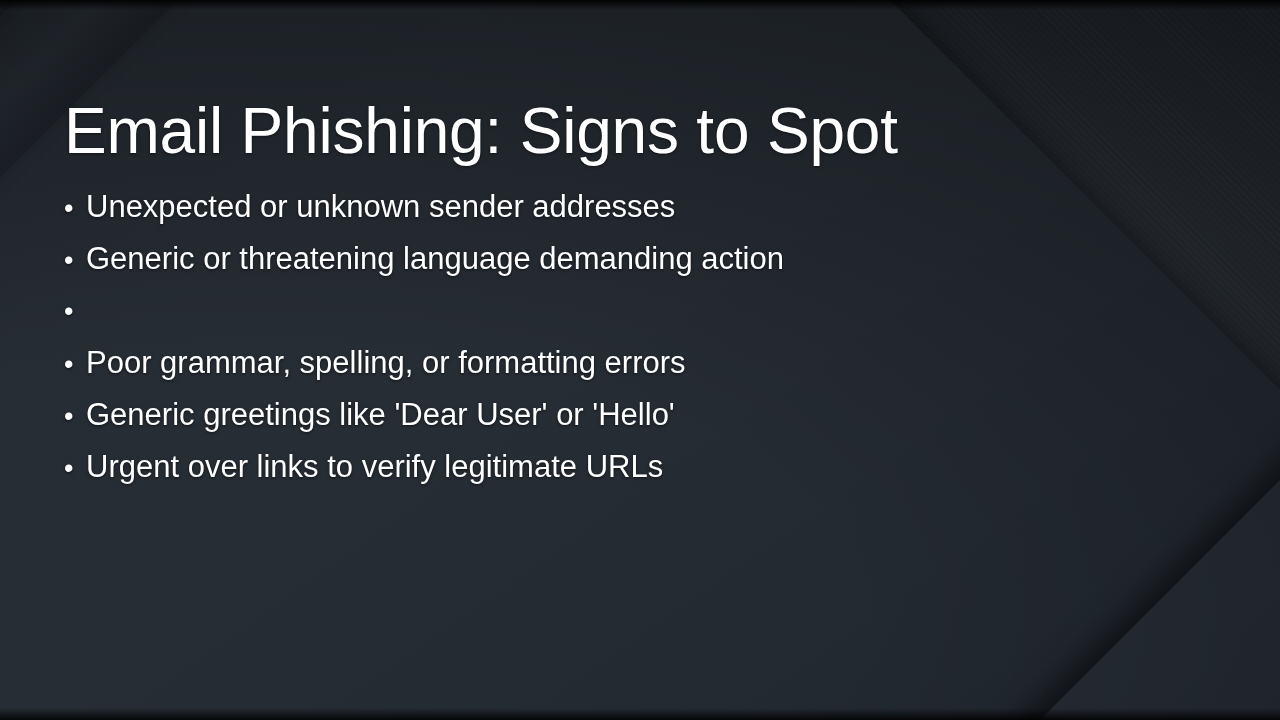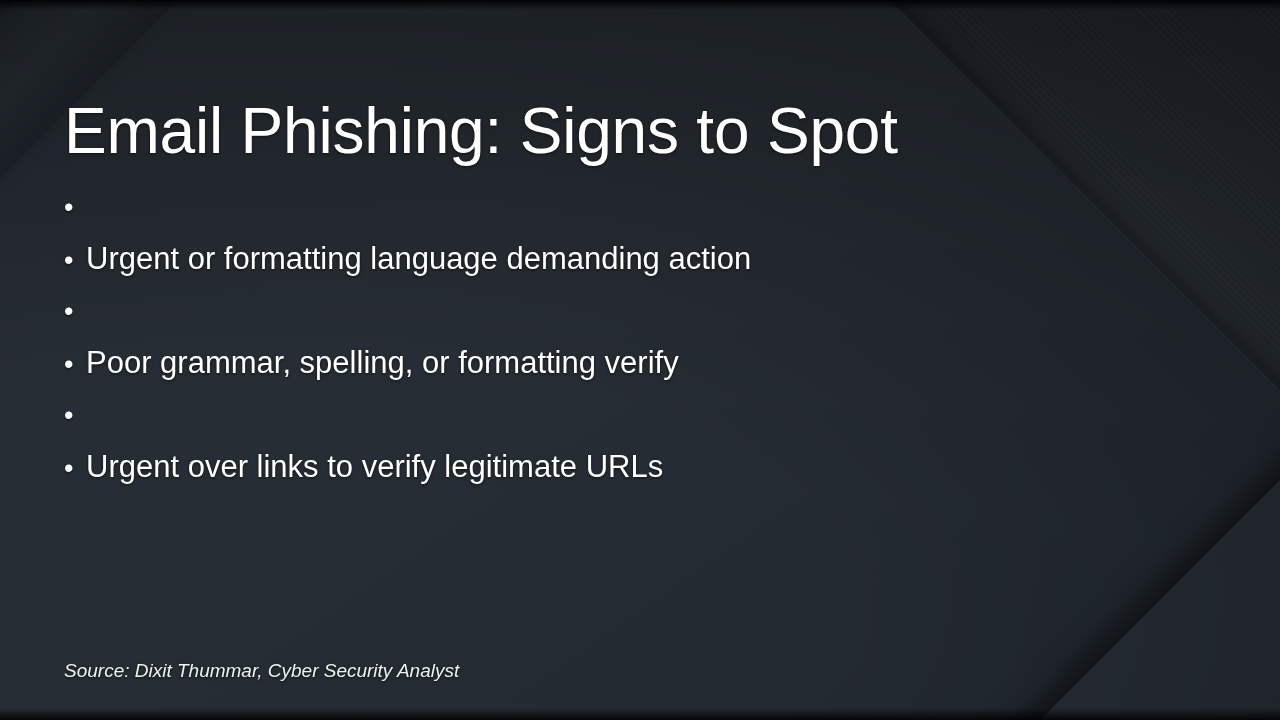--- a/index.html
+++ b/index.html
@@ -200,43 +200,44 @@
   </div>
 
   <div class="content">
 
     <h1 class="title">Email Phishing: Signs to Spot</h1>
 
     <ul class="bullets">
 
       <li class="bullet">
         <span class="bullet-dot">•</span>
-      </li>
-
-      <li class="bullet">
-        <span class="bullet-dot">•</span>
-        <span class="bullet-text">Urgent or formatting language demanding action</span>
-      </li>
-
-      <li class="bullet">
-        <span class="bullet-dot">•</span>
-      </li>
-
-      <li class="bullet">
-        <span class="bullet-dot">•</span>
-        <span class="bullet-text">Poor grammar, spelling, or formatting verify</span>
-      </li>
-
-      <li class="bullet">
-        <span class="bullet-dot">•</span>
+        <span class="bullet-text">Unexpected or unknown sender addresses</span>
+      </li>
+
+      <li class="bullet">
+        <span class="bullet-dot">•</span>
+        <span class="bullet-text">Generic or threatening language demanding action</span>
+      </li>
+
+      <li class="bullet">
+        <span class="bullet-dot">•</span>
+      </li>
+
+      <li class="bullet">
+        <span class="bullet-dot">•</span>
+        <span class="bullet-text">Poor grammar, spelling, or formatting errors</span>
+      </li>
+
+      <li class="bullet">
+        <span class="bullet-dot">•</span>
+        <span class="bullet-text">Generic greetings like 'Dear User' or 'Hello'</span>
       </li>
 
       <li class="bullet">
         <span class="bullet-dot">•</span>
         <span class="bullet-text">Urgent over links to verify legitimate URLs</span>
       </li>
 
     </ul>
 
-    <div class="source">Source: Dixit Thummar, Cyber Security Analyst</div>
 
   </div>
 </div>
 
 </body></html>

